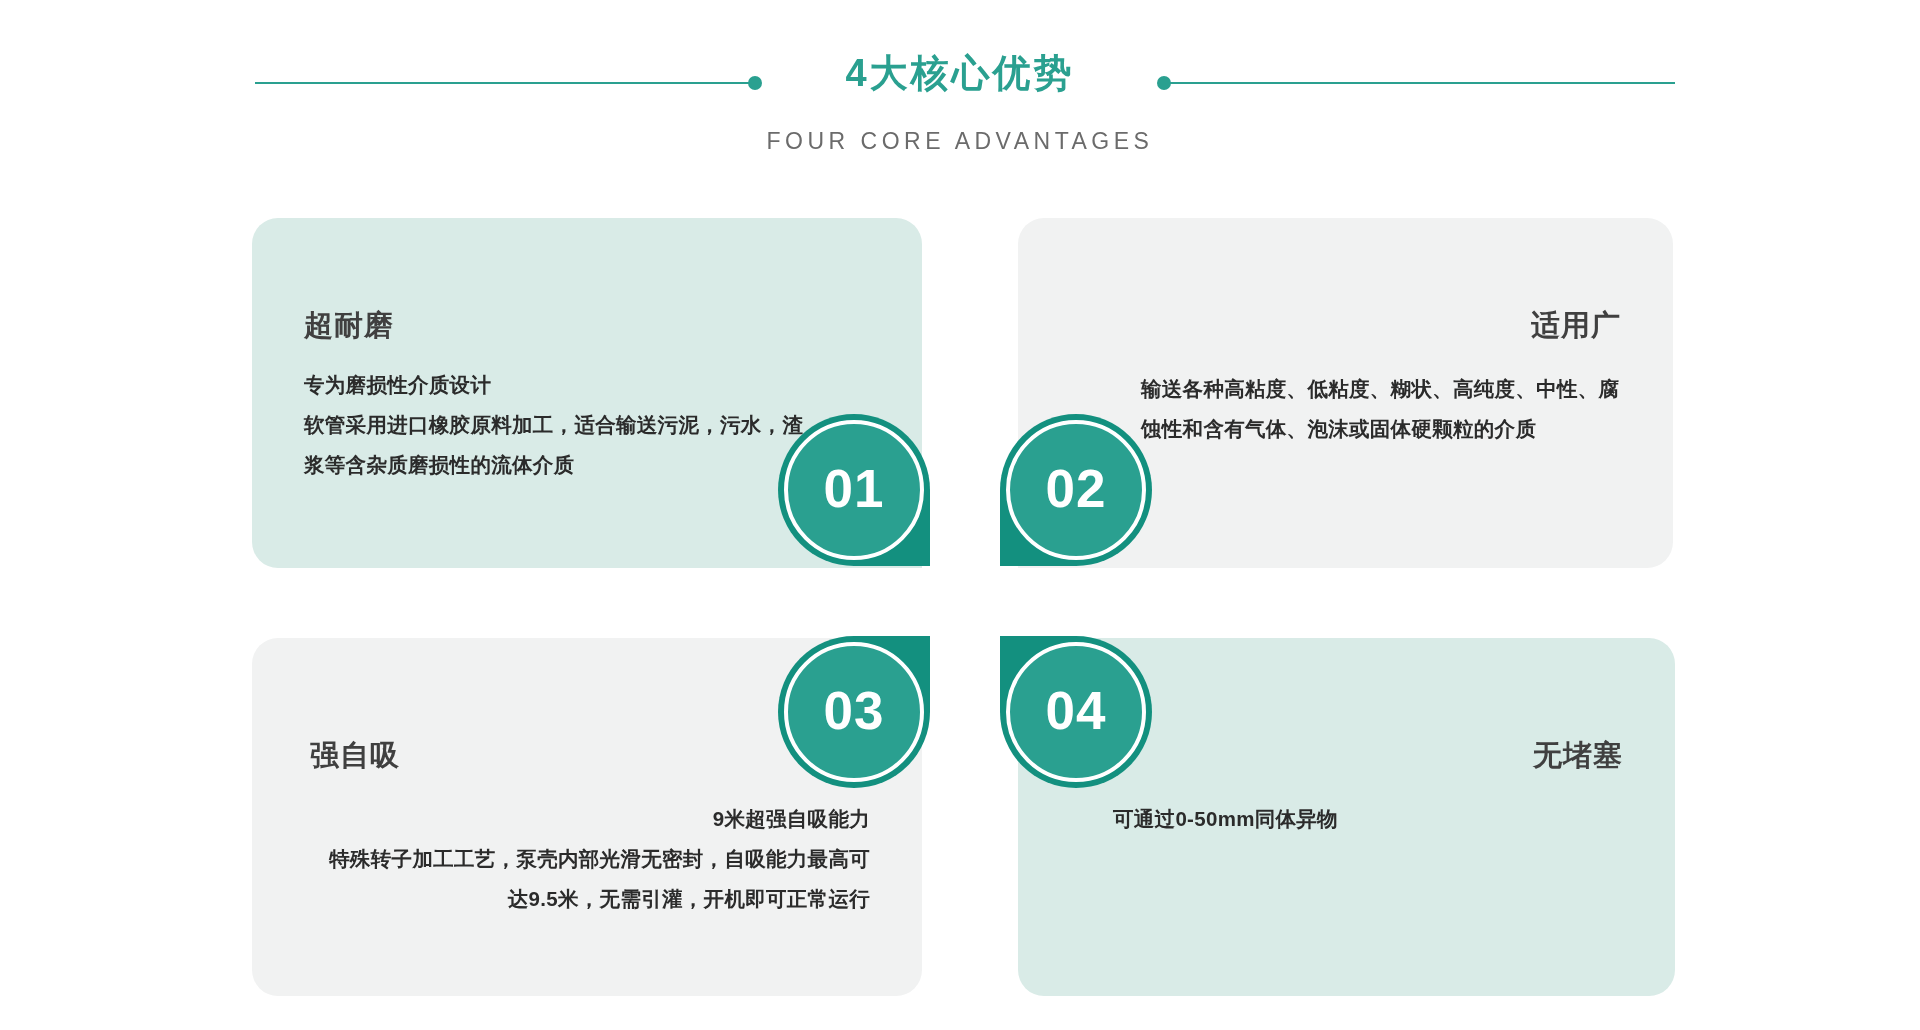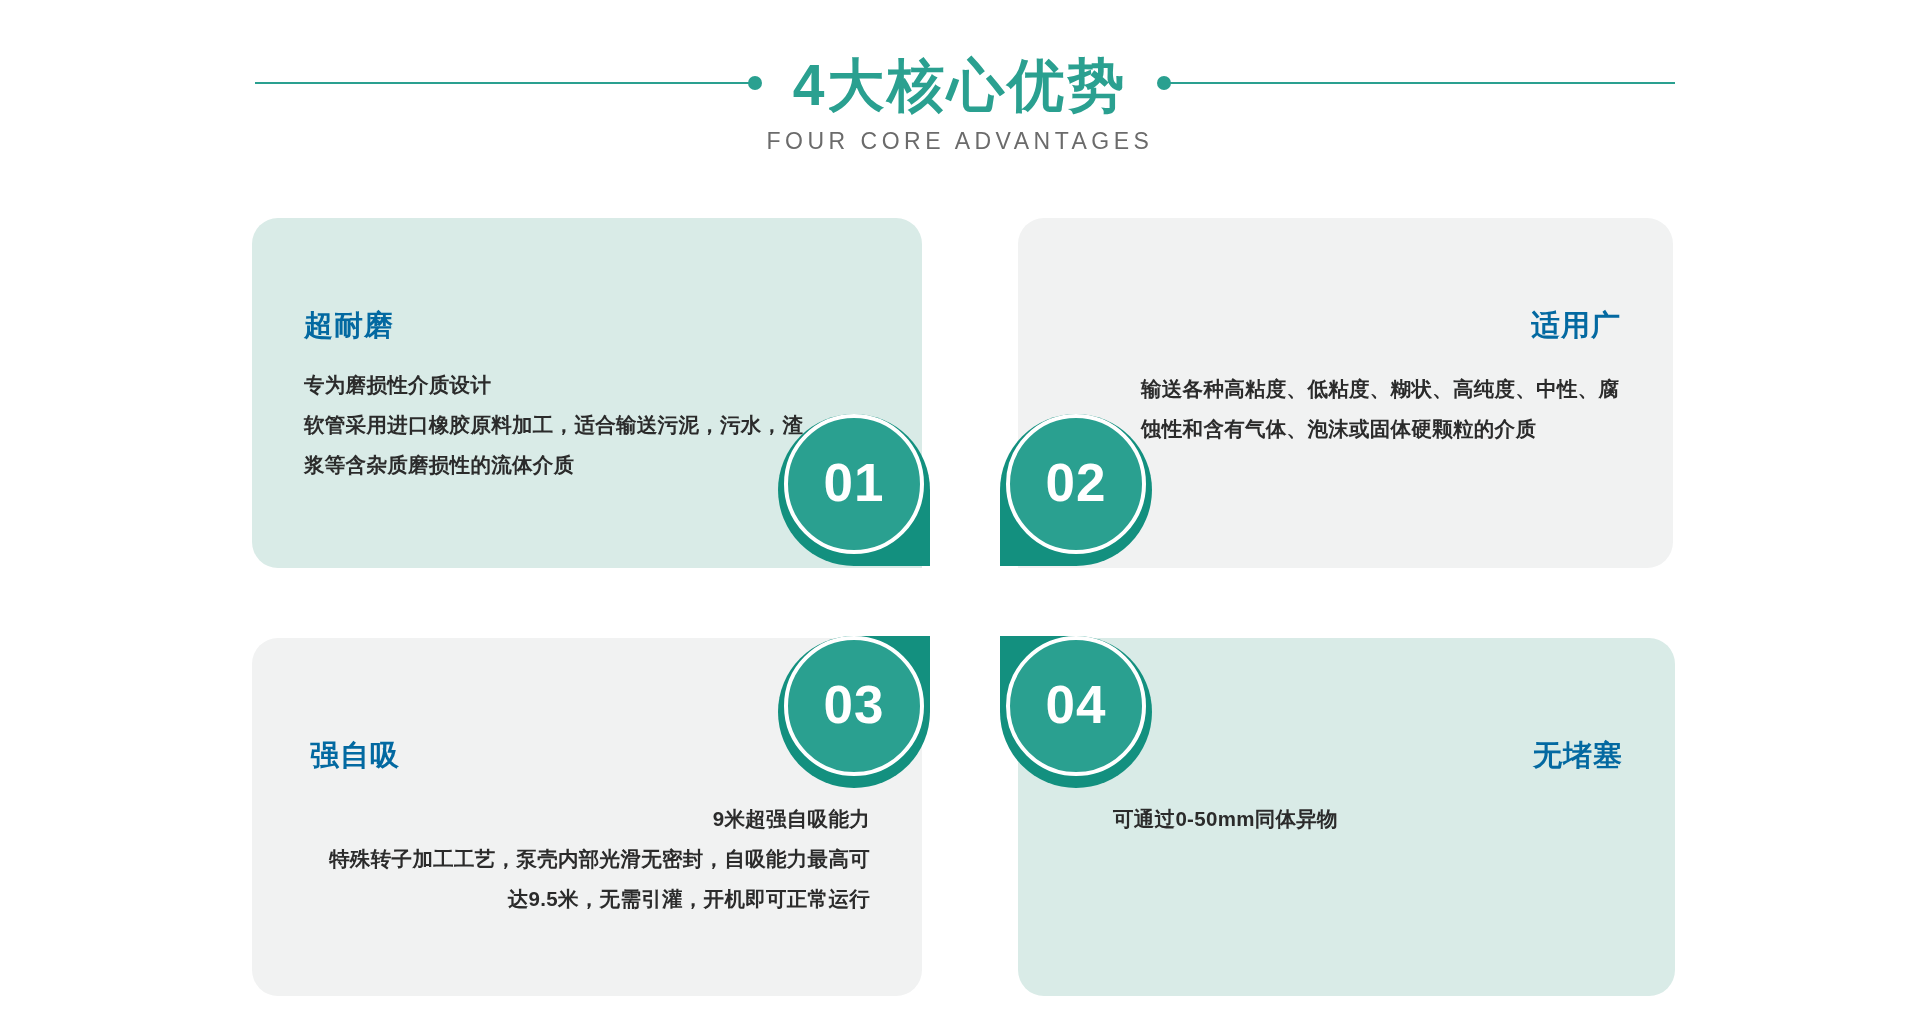--- a/index.html
+++ b/index.html
@@ -59,21 +59,21 @@
   }
   .rule-dot.left  { left: 748px; }
   .rule-dot.right { left: 1157px; }
 
   .title-main {
     position: absolute;
     left: 0;
     top: 48px;
     width: 1920px;
     text-align: center;
-    font-size: 57px;
+    font-size: 38px;
     font-weight: 700;
     color: #2aa090;
     letter-spacing: 3px;
     white-space: nowrap;
   }
   .title-sub {
     position: absolute;
     left: 0;
     top: 128px;
     width: 1920px;
@@ -98,21 +98,21 @@
   .card-2 { left: 1018px; top: 218px; width: 655px; height: 350px;
             border-radius: 26px 26px 26px 0; padding: 40px 30px 0 56px; text-align: right; }
   .card-3 { left: 252px;  top: 638px; width: 670px; height: 358px;
             border-radius: 26px 0 26px 26px; padding: 0 56px 0 30px; }
   .card-4 { left: 1018px; top: 638px; width: 657px; height: 358px;
             border-radius: 0 26px 26px 26px; padding: 0 30px 0 56px; text-align: right; }
 
   .card-title {
     font-size: 29px;
     font-weight: 700;
-    color: #0369a1;
+    color: #404040;
     letter-spacing: 1px;
     line-height: 1.2;
   }
   .card-1 .card-title { margin: 50px 0 0 22px; }
   .card-2 .card-title { margin: 50px 22px 0 0; }
   .card-3 .card-title { margin: 100px 0 0 22px; }
   .card-4 .card-title { margin: 100px 22px 0 0; }
 
   .card-body {
     font-size: 20.5px;
@@ -129,21 +129,21 @@
   .card-body .line { display: block; white-space: pre-wrap; }
 
   
   .badge {
     position: absolute;
     width: 152px;
     height: 152px;
     box-sizing: border-box;
     background: #13907f;
     display: flex;
-    align-items: flex-start;
+    align-items: center;
     justify-content: center;
   }
   .badge .inner {
     width: 140px;
     height: 140px;
     border-radius: 50%;
     border: 4px solid #ffffff;
     background: #2aa090;
     display: flex;
     align-items: center;

